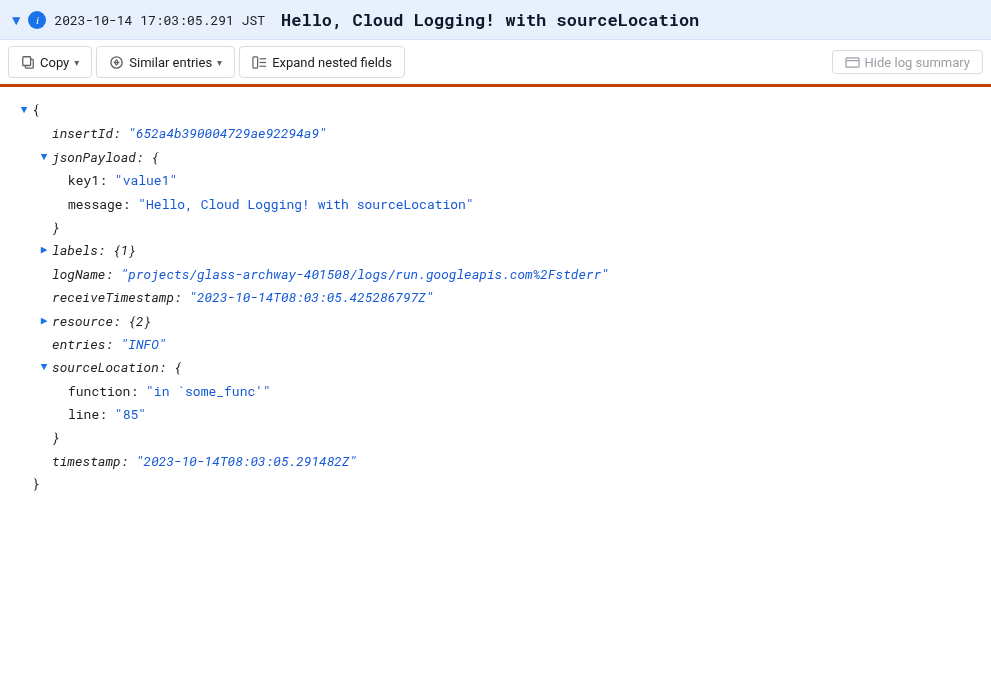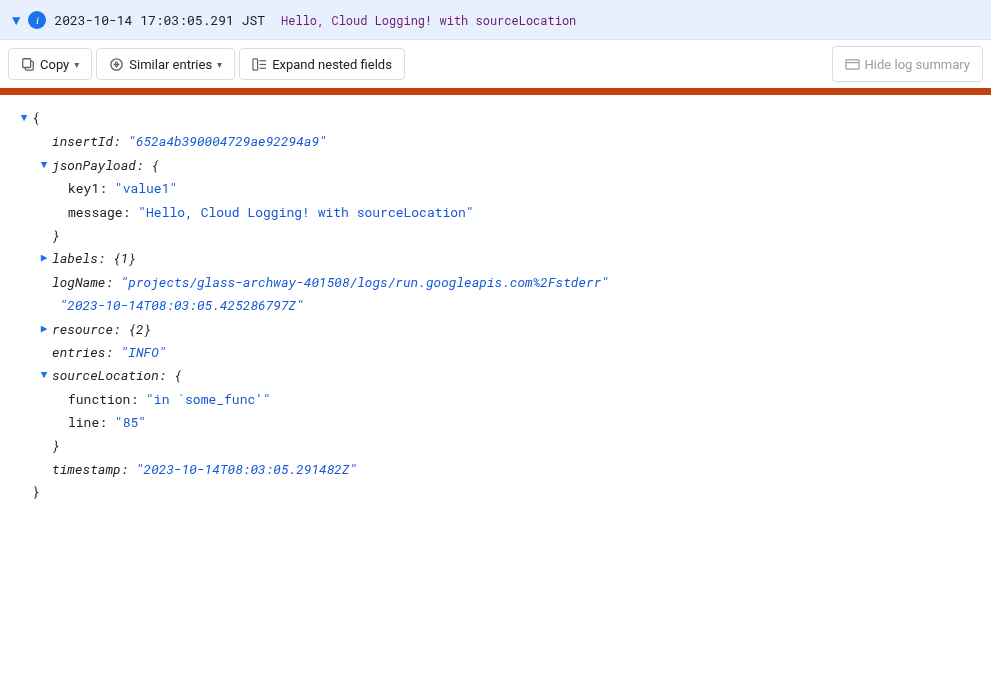--- a/index.html
+++ b/index.html
@@ -50,29 +50,30 @@
 
     .header-timestamp {
       color: #202124;
       font-size: 13px;
       font-family: 'Roboto Mono', monospace;
       margin-right: 8px;
       text-align: center;
     }
 
     .header-message {
-      color: #701a75;
-      font-size: 12px;
+      color: #0f172a;
+      font-size: 17px;
+      font-weight: bold;
     }
 
     .toolbar {
       display: flex;
       align-items: center;
       padding: 6px 8px;
-      border-bottom: 7px solid #c2410c;
+      border-bottom: 3px solid #c2410c;
       gap: 4px;
       background: #fff;
     }
 
     .toolbar-btn {
       display: flex;
       align-items: center;
       gap: 5px;
       padding: 5px 12px;
       border: 1px solid #dadce0;
@@ -99,21 +100,21 @@
       align-items: center;
       gap: 5px;
       padding: 5px 12px;
       border: 1px solid #dadce0;
       border-radius: 4px;
       background: #fff;
       color: #9aa0a6;
       font-size: 13px;
       cursor: pointer;
       font-family: 'Roboto', Arial, sans-serif;
-      height: 36px;
+      height: 24px;
     }
 
     .content {
       padding: 12px 16px;
       font-family: 'Roboto Mono', 'Courier New', monospace;
       font-size: 13px;
       line-height: 1.8;
     }
 
     .json-line {
@@ -259,20 +260,21 @@
 
   <div class="json-line indent-1">
     <span class="line-toggle-space"></span>
     <span class="json-key">logName:</span>
     <span>&nbsp;</span>
     <span class="json-value-blue">"projects/glass-archway-401508/logs/run.googleapis.com%2Fstderr"</span>
   </div>
 
   <div class="json-line indent-1">
     <span class="line-toggle-space"></span>
+    <span class="json-key">receiveTimestamp:</span>
     <span>&nbsp;</span>
     <span class="json-value-blue">"2023-10-14T08:03:05.425286797Z"</span>
   </div>
 
   <div class="json-line indent-1">
     <span class="line-toggle">▶</span>
     <span class="json-key">resource:</span>
     <span>&nbsp;</span>
     <span class="json-brace">{2}</span>
   </div>

